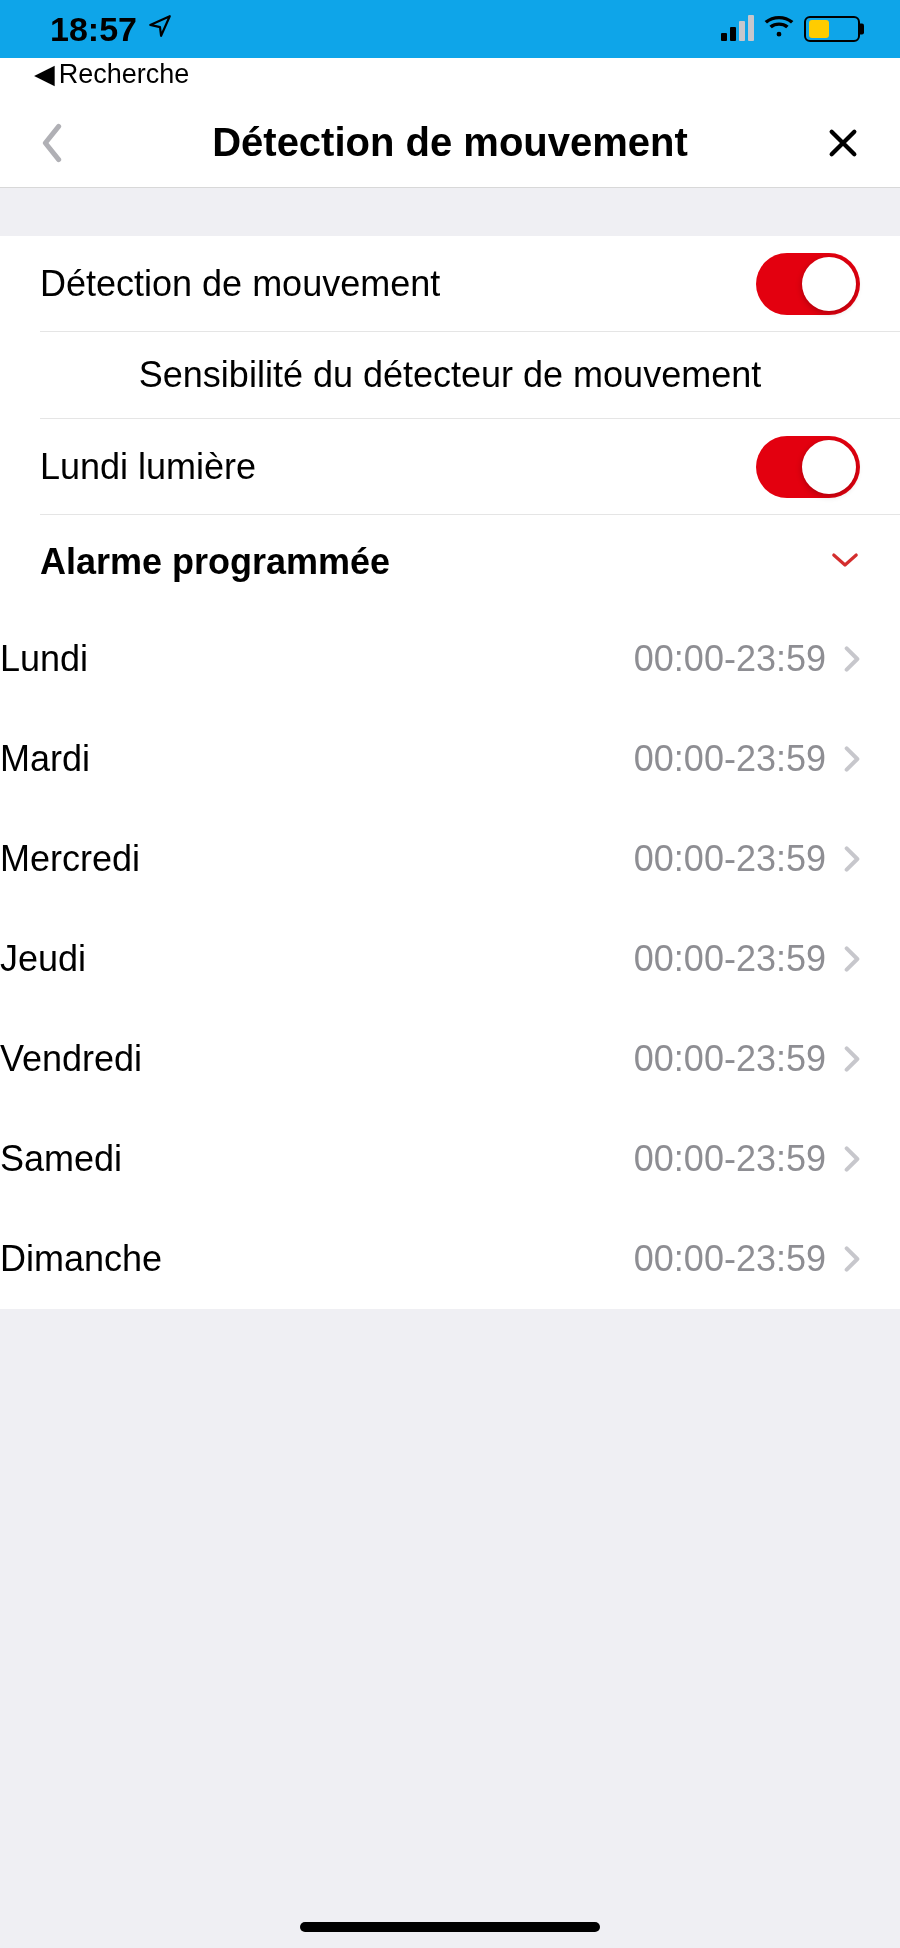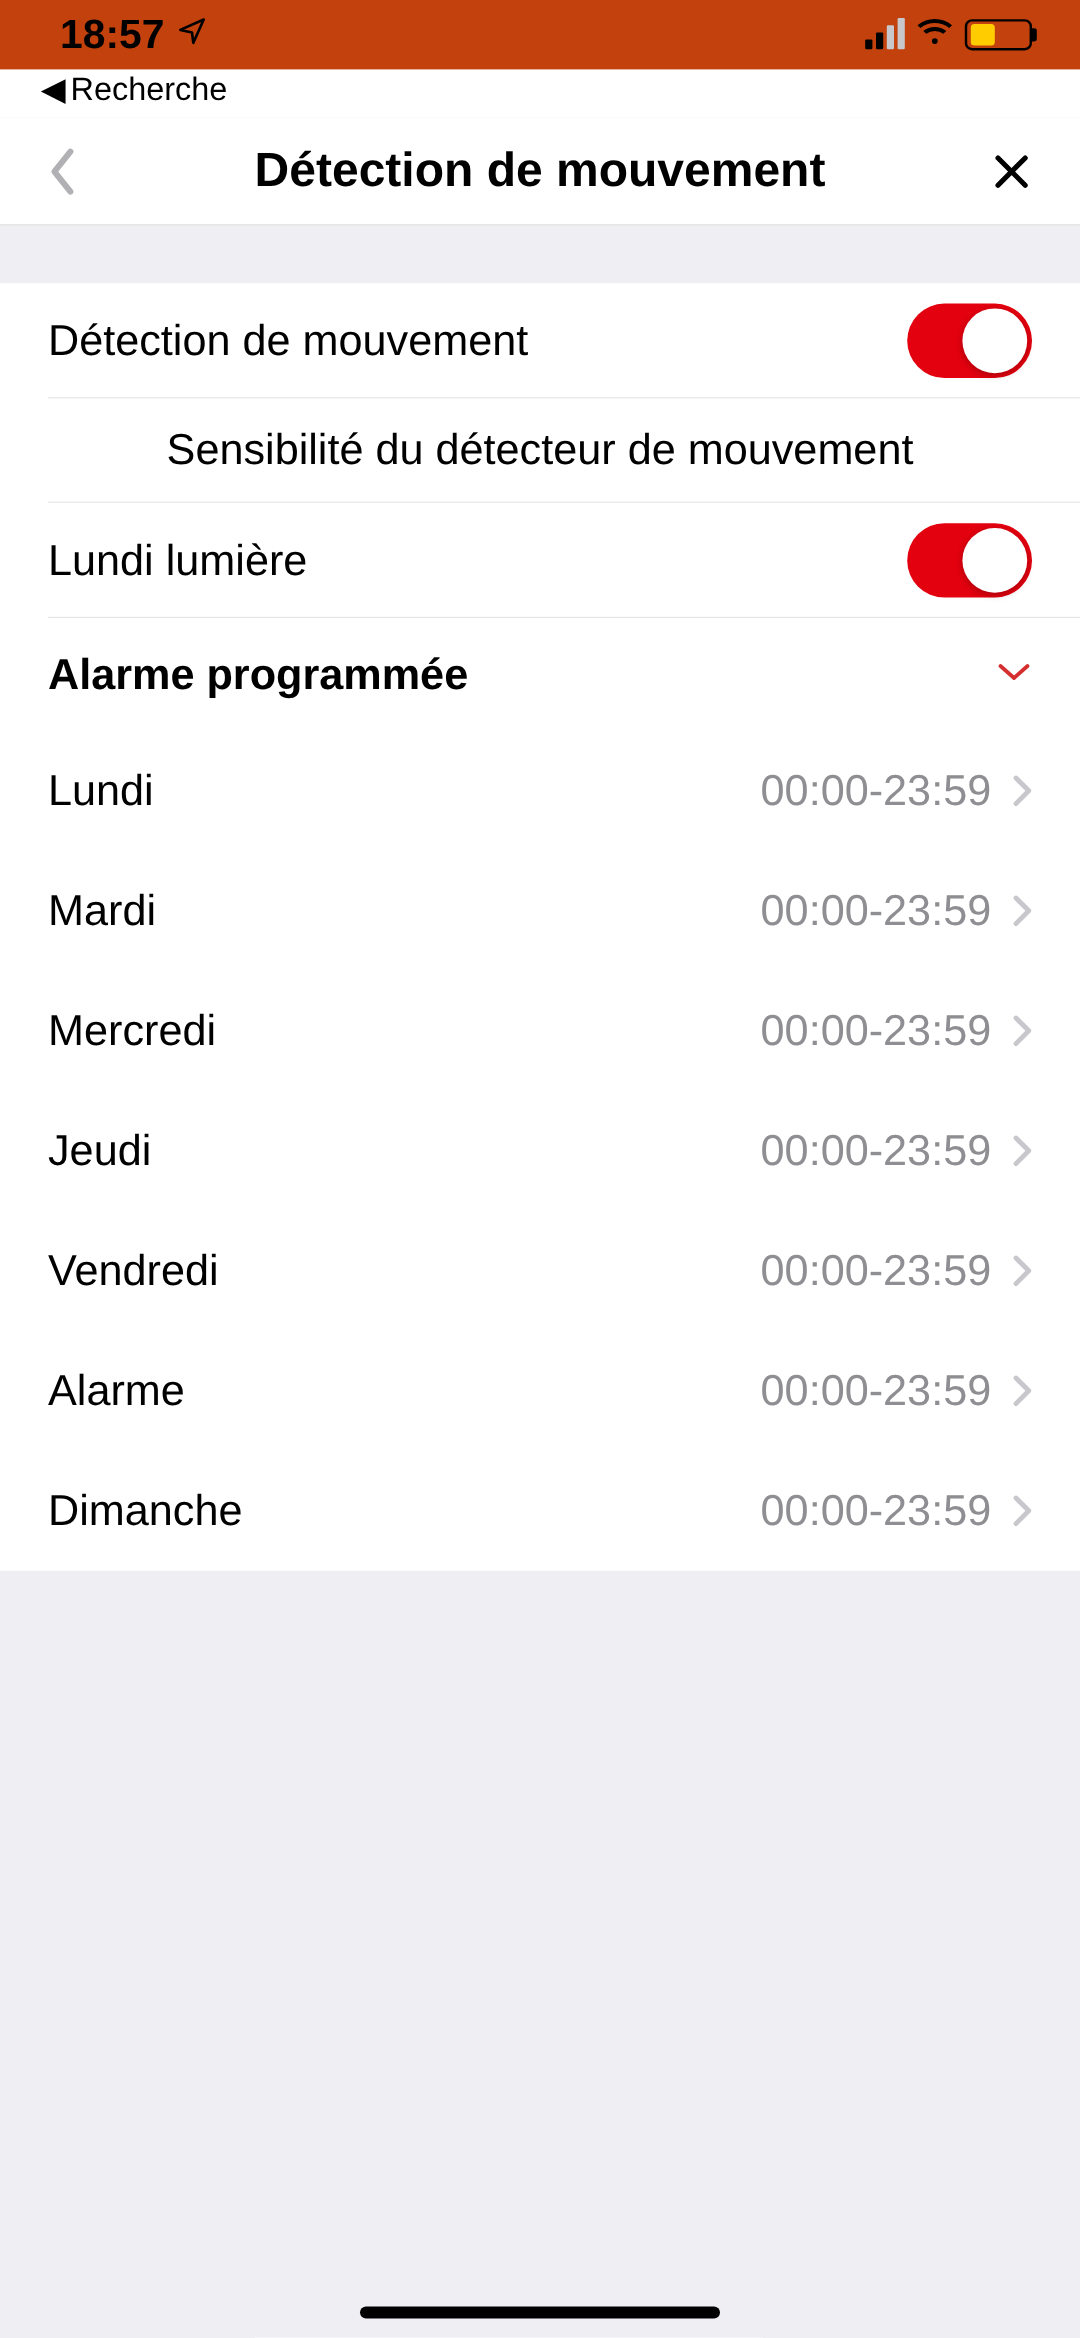--- a/index.html
+++ b/index.html
@@ -8,21 +8,21 @@
       height: 1948px;
       font-family: -apple-system, BlinkMacSystemFont, "Helvetica Neue", Helvetica, Arial, sans-serif;
       background: #efeff3;
       color: #000;
       overflow: hidden;
       position: relative;
     }
     
     .status-bar {
       height: 58px;
-      background: #c2410c;
+      background: #0ea5e9;
       display: flex;
       align-items: center;
       padding: 0 40px 0 50px;
       justify-content: space-between;
     }
     .status-left { display: flex; align-items: center; font-size: 34px; font-weight: 600; gap: 10px;}
     .status-right { display: flex; align-items: center; gap: 10px; }
     .loc-arrow { font-size: 28px; }
     .back-search {
       background:#fff;
@@ -90,21 +90,21 @@
     .toggle.off { background:#e9e9ea; }
     .toggle.off .knob { left:4px; }
     
     .sched-head {
       display:flex; align-items:center; justify-content:space-between;
       padding: 26px 40px 26px 0; margin-left:40px;font-weight:bold;
     }
     .sched-title { font-size: 36px; }
     .sched-row {
       height: 100px; display:flex; align-items:center; justify-content:space-between;
-      padding: 0 40px 0 0; margin-left:40px;
+      padding: 0 40px 0 0; 
     }
     .day-label { font-size: 36px; }
     .right-group { display:flex; align-items:center; gap:18px; }
     .time-range { font-size: 36px; color:#8e8e93; }
     .chevron svg { display:block; }
     
     .home-ind {
       position:absolute; bottom:16px; left:50%; transform:translateX(-50%);
       width:300px; height:10px; background:#000; border-radius:5px;
     }
@@ -252,21 +252,21 @@
         <div class="right-group">
           <div class="time-range">00:00-23:59</div>
           <span class="chevron">
             <svg width="16" height="28" viewBox="0 0 12 20">
               <path d="M2 2 L10 10 L2 18" fill="none" stroke="#c7c7cc" stroke-width="3" stroke-linecap="round" stroke-linejoin="round"></path>
             </svg>
           </span>
         </div>
       </div>
       <div class="sched-row">
-        <div class="day-label">Alarme</div>
+        <div class="day-label">Samedi</div>
         <div class="right-group">
           <div class="time-range">00:00-23:59</div>
           <span class="chevron">
             <svg width="16" height="28" viewBox="0 0 12 20">
               <path d="M2 2 L10 10 L2 18" fill="none" stroke="#c7c7cc" stroke-width="3" stroke-linecap="round" stroke-linejoin="round"></path>
             </svg>
           </span>
         </div>
       </div>
       <div class="sched-row">

